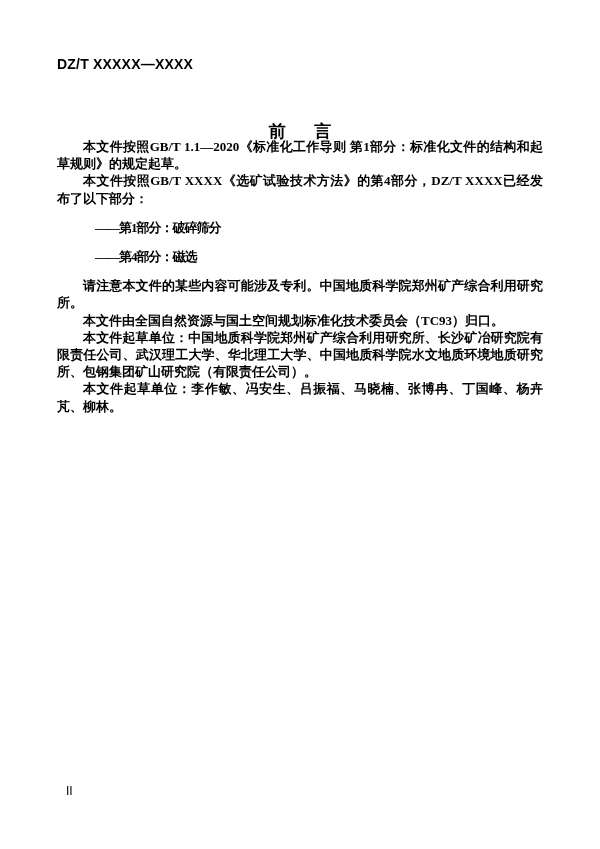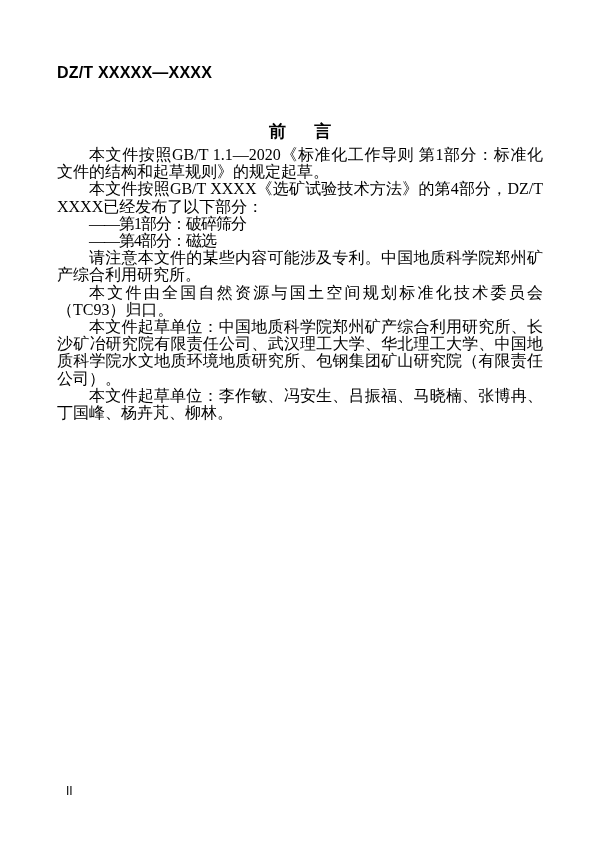--- a/index.html
+++ b/index.html
@@ -20,54 +20,55 @@
     left: 0;
     top: 0;
     width: 600px;
     height: 849px;
     box-sizing: border-box;
     padding: 0;
   }
   .header-code {
     position: absolute;
     left: 57px;
-    top: 64px;
+    top: 56px;
     font-family: "Liberation Sans", "DejaVu Sans", sans-serif;
-    font-size: 16px;
+    font-size: 14px;
     font-weight: bold;
     letter-spacing: 0.2px;
     color: #000;
   }
   .doc-title {
     position: absolute;
     left: 0;
     top: 120px;
     width: 600px;
     text-align: center;
-    font-family: Liberation Serif, serif;
+    font-family: Liberation Sans, sans-serif;
     font-size: 17px;
     font-weight: bold;
     letter-spacing: 12px;
     text-indent: 12px;
   }
   .body-block {
     position: absolute;
     left: 57px;
-    top: 146px;
+    top: 138px;
     width: 486px;
-    font-size: 16px;
+    font-size: 13px;
     line-height: 17.2px;
     text-align: justify;
+    font-weight: bold;
   }
   .para {
     margin: 0;
     text-indent: 2em;
   }
   .list-item {
-    margin: 0;
+    margin: 12px;
     text-indent: 2em;
   }
   .dash {
     letter-spacing: -1px;
   }
   .footer-page {
     position: absolute;
     left: 66px;
     top: 784px;
     font-family: "Liberation Sans", "DejaVu Sans", sans-serif;

